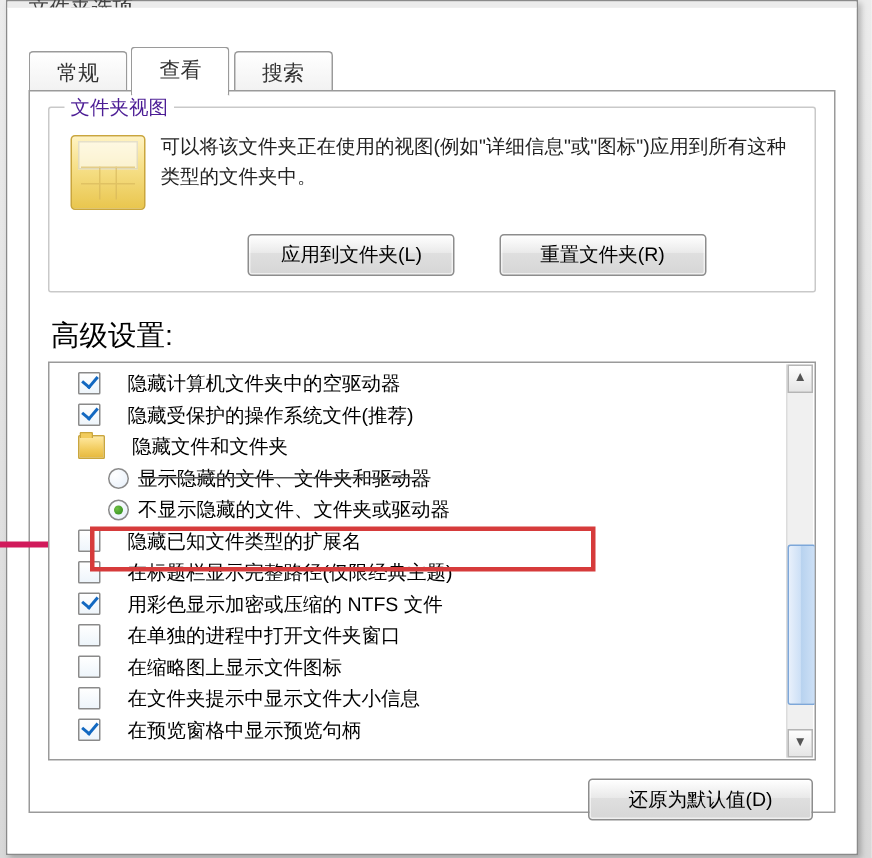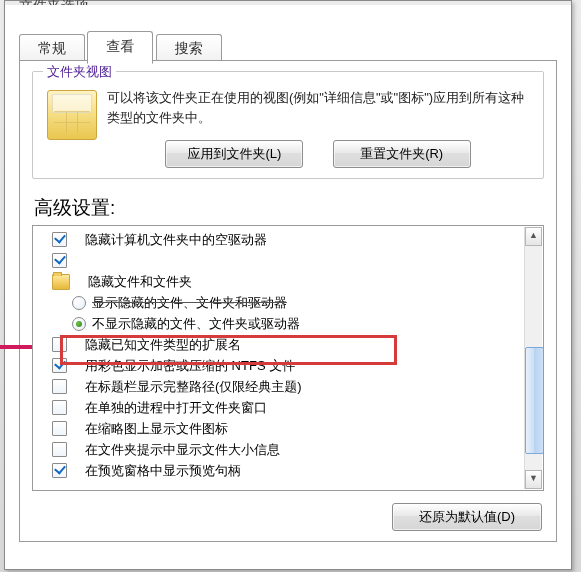--- a/index.html
+++ b/index.html
@@ -141,21 +141,21 @@
   }
   .folderviews-text {
     flex: 1;
     font-size: 13px;
     color: #222;
     line-height: 1.5;
     padding-top: 2px;
   }
   .folderviews-buttons {
     text-align: center;
-    margin-top: 0;
+    margin-top: 16px;
     padding-left: 60px;
   }
   button.win7 {
     display: inline-block;
     min-width: 138px;
     padding: 4px 10px;
     font-size: 13px;
     font-family: inherit;
     background: linear-gradient(to bottom, #ffffff 0%, #e9e9e9 45%, #dfdfdf 46%, #d6d6d6 100%);
     border: 1px solid #8d8d8d;
@@ -368,44 +368,45 @@
             <div class="arrow-head"></div>
         </div>
         <div class="adv-list">
           <ul class="tree" id="adv-tree">
               <li class="ind1">
                 <span class="chk checked"></span>
                 <span>隐藏计算机文件夹中的空驱动器</span>
               </li>
               <li class="ind1">
                 <span class="chk checked"></span>
+                <span>隐藏受保护的操作系统文件(推荐)</span>
               </li>
               <li class="ind1">
                 <span class="mini-folder"></span>
                 <span>隐藏文件和文件夹</span>
               </li>
               <li class="ind2 strike">
                 <span class="radio"></span>
                 <span>显示隐藏的文件、文件夹和驱动器</span>
               </li>
               <li class="ind2">
                 <span class="radio selected"></span>
                 <span>不显示隐藏的文件、文件夹或驱动器</span>
               </li>
               <li class="ind1">
                 <span class="chk"></span>
                 <span>隐藏已知文件类型的扩展名</span>
               </li>
               <li class="ind1">
+                <span class="chk"></span>
+                <span>在标题栏显示完整路径(仅限经典主题)</span>
+              </li>
+              <li class="ind1">
                 <span class="chk checked"></span>
                 <span>用彩色显示加密或压缩的 NTFS 文件</span>
-              </li>
-              <li class="ind1">
-                <span class="chk"></span>
-                <span>在标题栏显示完整路径(仅限经典主题)</span>
               </li>
               <li class="ind1">
                 <span class="chk"></span>
                 <span>在单独的进程中打开文件夹窗口</span>
               </li>
               <li class="ind1">
                 <span class="chk"></span>
                 <span>在缩略图上显示文件图标</span>
               </li>
               <li class="ind1">

